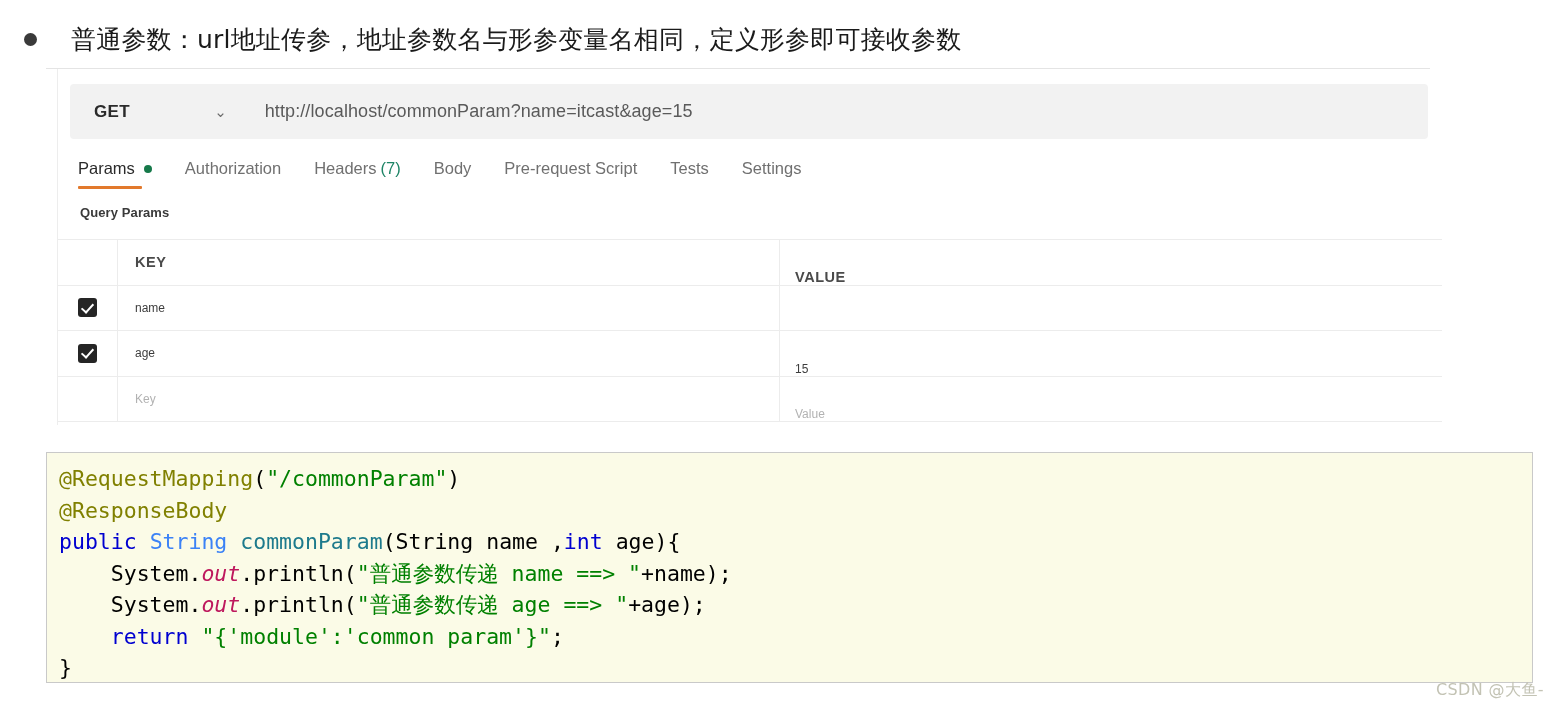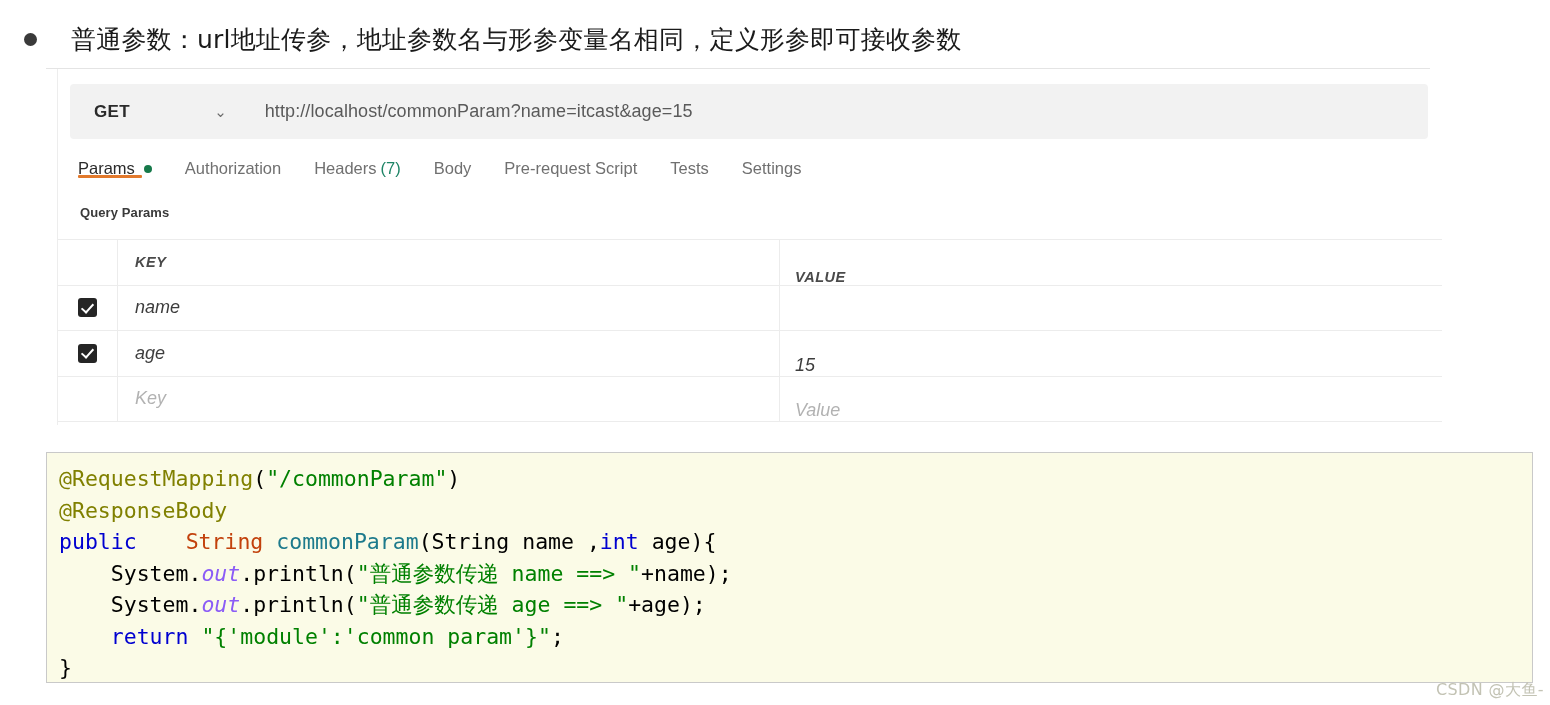--- a/index.html
+++ b/index.html
@@ -104,20 +104,21 @@
     top: 90px;
     display: flex;
     align-items: flex-start;
     height: 38px;
   }
   .pm-tab {
     font-size: 16.5px;
     color: #707070;
     margin-right: 33px;
     position: relative;
+    padding-bottom: 11px;
     white-space: nowrap;
     cursor: pointer;
     display: flex;
     align-items: center;
   }
   .pm-tab.active {
     color: #2b2b2b;
   }
   .pm-tab.active::after {
     content: "";
@@ -154,21 +155,20 @@
   }
 
   
   .pm-table {
     position: absolute;
     left: 0px;
     top: 170px;
     width: 1384px;
     border-top: 1px solid #ececec;
     box-sizing: border-box;
-    font-style: italic;
   }
   .pm-tr {
     display: flex;
     height: 45.5px;
     border-bottom: 1px solid #ececec;
     box-sizing: border-box;
   }
   .pm-tr:last-child { border-bottom: 1px solid #ececec; }
   .pm-td-check {
     flex: 0 0 60px;
@@ -193,21 +193,21 @@
     padding-left: 15px;
     box-sizing: border-box;
   }
   .pm-th-text {
     font-size: 14.5px;
     font-weight: bold;
     color: #4a4a4a;
     letter-spacing: 0.55px;
   }
   .pm-cell-text {
-    font-size: 18px;
+    font-size: 12px;
     color: #3d3d3d;
   }
   .pm-cell-text.placeholder {
     color: #b2b2b2;
   }
   .pm-checkbox {
     width: 19px;
     height: 19px;
     border-radius: 3px;
     background: #252525;
@@ -240,23 +240,23 @@
     font-family: "DejaVu Sans Mono", "Liberation Mono", monospace;
     font-size: 21.5px;
     line-height: 31.5px;
     color: #000000;
     white-space: pre;
     overflow: hidden;
   }
   .tok-ann  { color: #808000; }
   .tok-str  { color: #008000; }
   .tok-kw   { color: #0000d0; }
-  .tok-type { color: #c2410c; margin-left: 36px; }
+  .tok-type { color: #3b82f6; }
   .tok-meth { color: #1d7a8c; }
-  .tok-field{ color: #8b5cf6; font-style: italic; }
+  .tok-field{ color: #be185d; font-style: italic; }
   .tok-plain{ color: #000000; }
 
   
   .watermark {
     position: absolute;
     right: 6px;
     bottom: 4px;
     font-size: 16px;
     color: #c3c3b4;
     letter-spacing: 0.4px;

